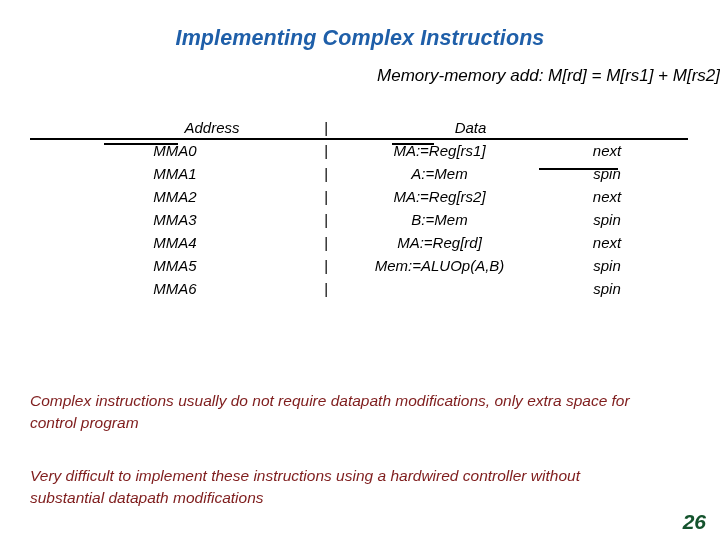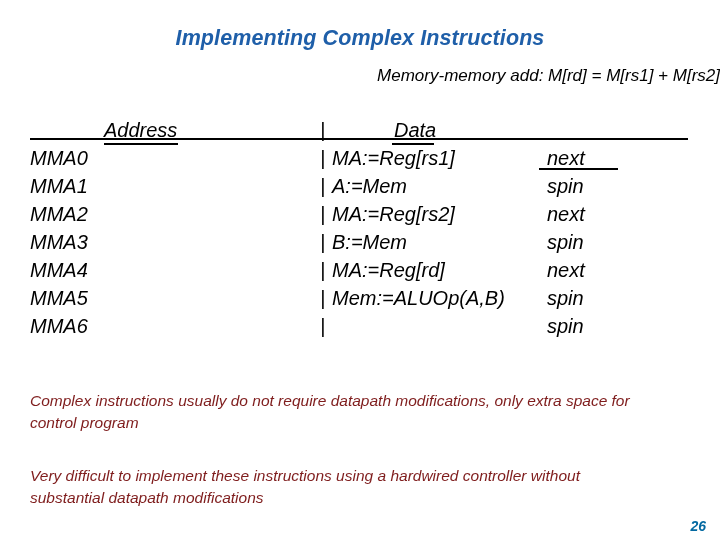--- a/index.html
+++ b/index.html
@@ -45,22 +45,23 @@
 
   
   .table-wrap {
     position: absolute;
     left: 30px;
     top: 120px;
     width: 660px;
   }
   table.microcode {
     border-collapse: collapse;
-    font-size: 20px;
+    font-size: 15px;
     line-height: 1.0;
+    text-align: center;
   }
   table.microcode td {
     padding: 0 0 8px 0;
     vertical-align: top;
     white-space: pre;
   }
   .col-addr { width: 290px; }
   .col-bar  { width: 12px; }
   .col-data { width: 215px; }
   .col-next { width: 120px; }
@@ -109,23 +110,23 @@
     width: 625px;
     left: 30px;
   }
   .para-1 { top: 390px; }
   .para-2 { top: 465px; }
 
   .page-number {
     position: absolute;
     right: 14px;
     bottom: 6px;
-    font-size: 14px;
+    font-size: 21px;
     font-weight: bold;
-    color: #0369a1;
+    color: #14532d;
   }
 </style>
 </head>
 <body>
 
 <div class="slide">
 
   <div class="title">Implementing Complex Instructions</div>
   <div class="subtitle">Memory-memory add: M[rd] = M[rs1] + M[rs2]</div>
 

